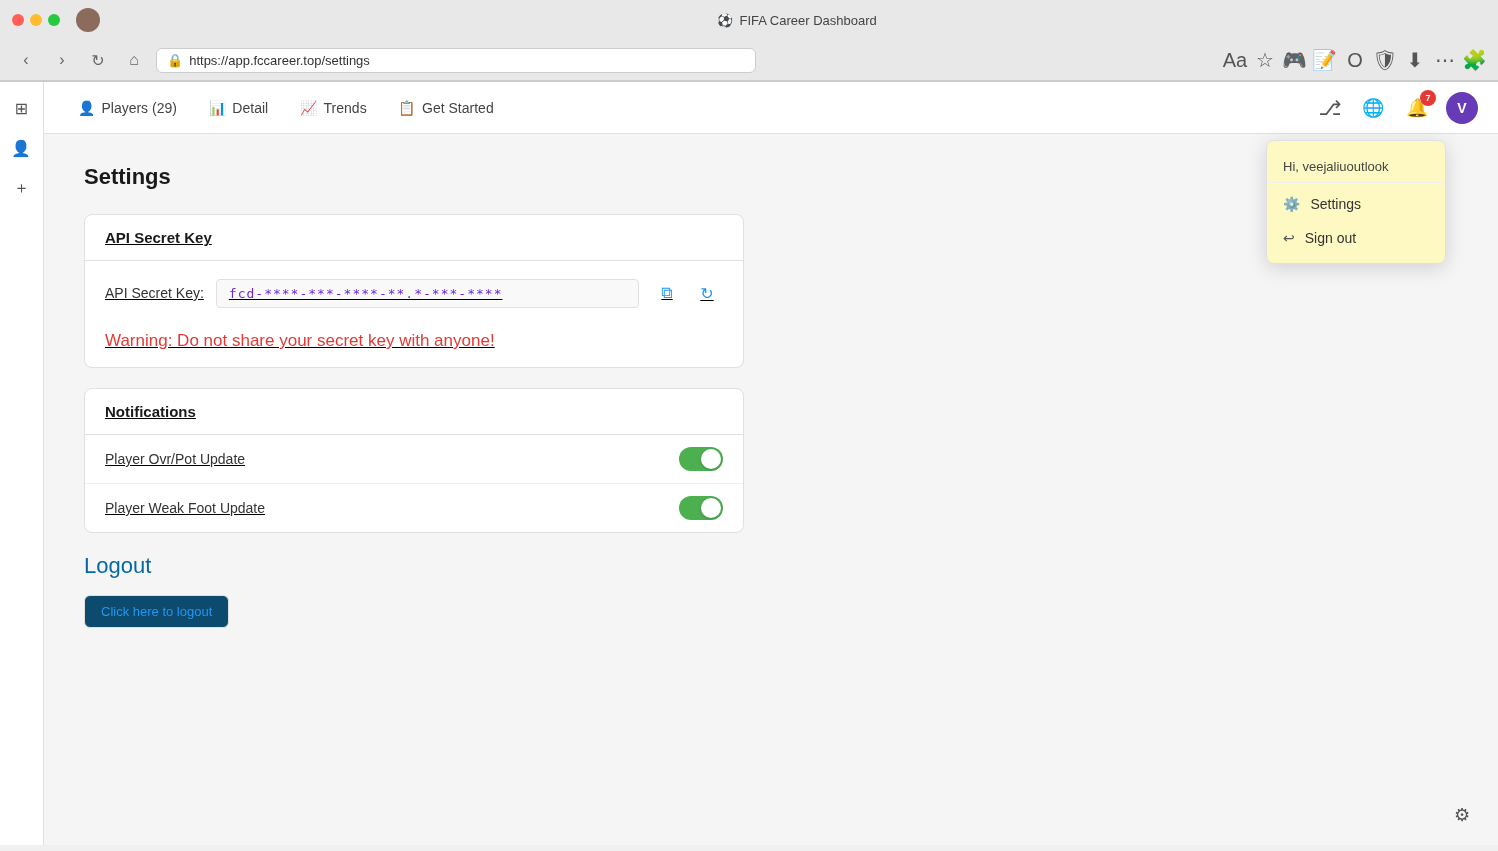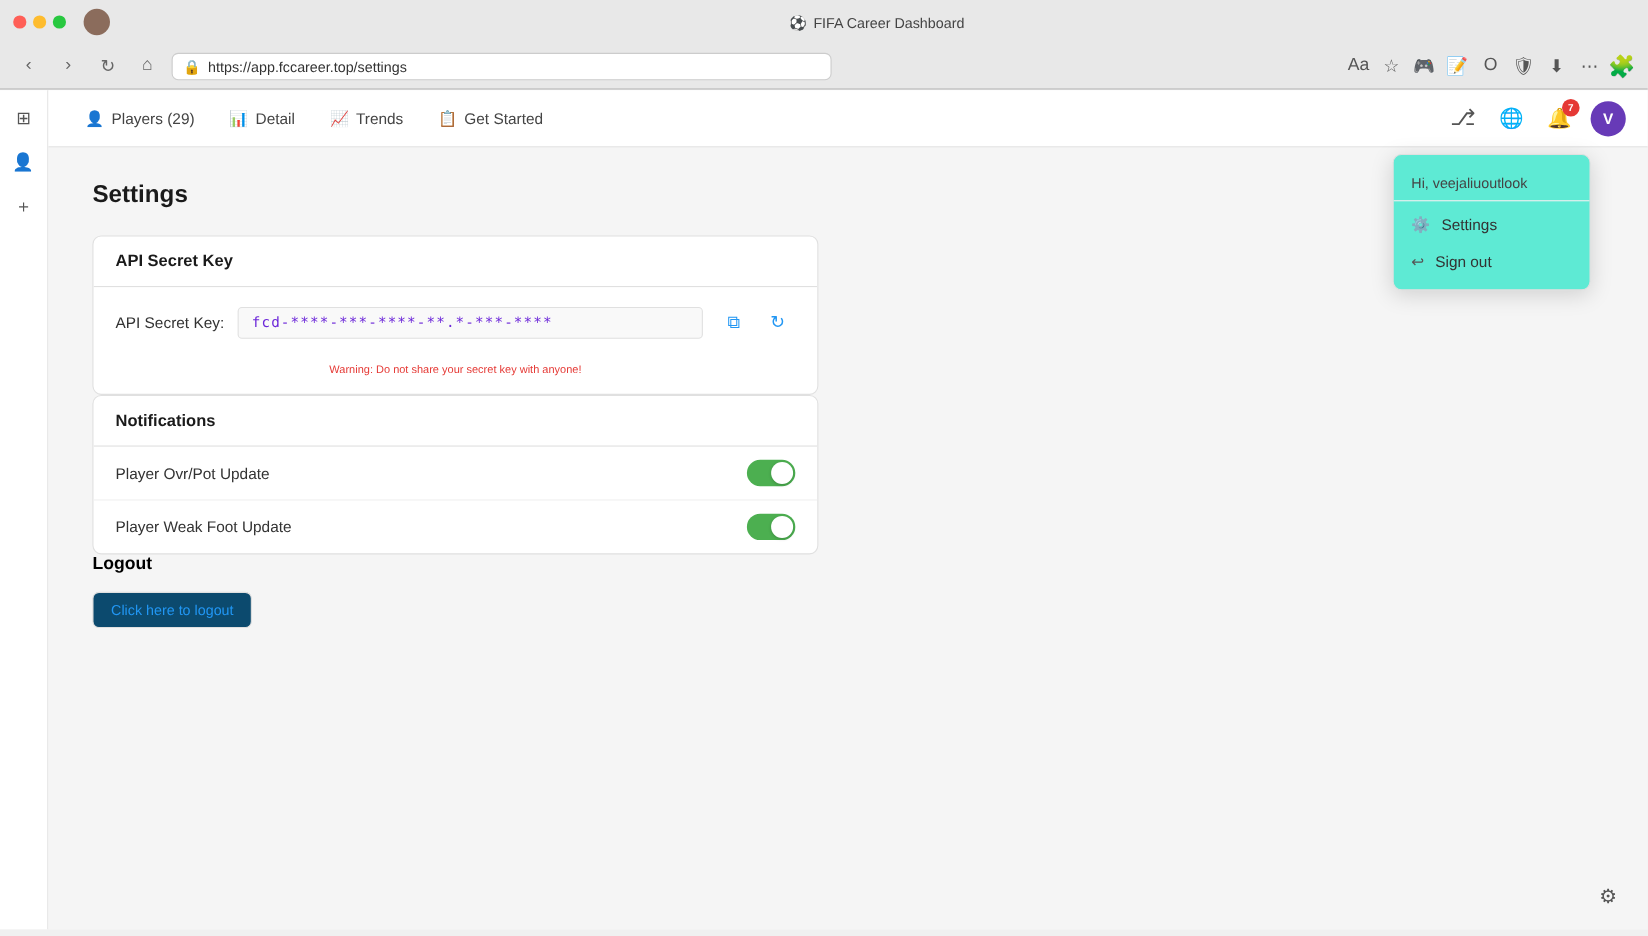--- a/index.html
+++ b/index.html
@@ -14,21 +14,21 @@
     .tl-yellow { background: #febc2e; }
     .tl-green { background: #28c840; }
     .title-bar-center { flex: 1; display: flex; justify-content: center; align-items: center; gap: 6px; font-size: 13px; color: #444; }
     .browser-avatar { width: 24px; height: 24px; border-radius: 50%; background: #8b6c5c; margin-left: 8px; }
 
     .address-bar { display: flex; align-items: center; padding: 6px 12px; gap: 8px; background: #e8e8e8; border-bottom: 1px solid #ccc; }
     .nav-btn { width: 28px; height: 28px; border: none; background: none; cursor: pointer; display: flex; align-items: center; justify-content: center; color: #666; font-size: 16px; border-radius: 4px; }
     .address-input { flex: 1; max-width: 600px; background: #fff; border: 1px solid #ccc; border-radius: 6px; padding: 4px 10px; font-size: 13px; color: #333; display: flex; align-items: center; gap: 6px; }
     .address-url { color: #333; font-size: 13px; }
     .browser-toolbar-right { display: flex; align-items: center; gap: 8px; margin-left: auto; }
-    .toolbar-icon { width: 22px; height: 22px; display: flex; align-items: center; justify-content: center; color: #555; font-size: 16px; cursor: pointer; }
+    .toolbar-icon { width: 22px; height: 22px; display: flex; align-items: center; justify-content: center; color: #555; font-size: 20px; cursor: pointer; }
 
     
     .app-container { display: flex; height: calc(851px - 88px); background: #f5f5f5; }
 
     
     .sidebar { width: 44px; background: #fff; border-right: 1px solid #e0e0e0; display: flex; flex-direction: column; align-items: center; padding: 10px 0; gap: 8px; }
     .sidebar-icon { width: 32px; height: 32px; display: flex; align-items: center; justify-content: center; color: #555; font-size: 16px; cursor: pointer; border-radius: 6px; }
 
     
     .top-nav { display: flex; align-items: center; background: #fff; border-bottom: 1px solid #e0e0e0; padding: 0 20px; height: 52px; position: relative; }
@@ -45,41 +45,41 @@
     .badge { position: absolute; top: -2px; right: -2px; background: #e53935; color: #fff; font-size: 9px; width: 16px; height: 16px; border-radius: 50%; display: flex; align-items: center; justify-content: center; font-weight: bold; }
     .user-avatar { width: 32px; height: 32px; border-radius: 50%; background: #673ab7; color: #fff; display: flex; align-items: center; justify-content: center; font-weight: bold; font-size: 14px; cursor: pointer; }
 
     
     .main-wrapper { display: flex; flex-direction: column; flex: 1; }
     .main-content { flex: 1; padding: 30px 40px; overflow-y: auto; background: #f5f5f5; }
 
     
     .settings-title { font-size: 22px; font-weight: 600; color: #1a1a1a; margin-bottom: 24px; }
 
-    .settings-card { background: #fff; border: 1px solid #e0e0e0; border-radius: 8px; overflow: hidden; max-width: 660px; }
+    .settings-card { background: #fff; border: 1px solid #e0e0e0; border-radius: 8px; margin-bottom: 20px; overflow: hidden; max-width: 660px; text-decoration: underline; }
     .card-header { padding: 14px 20px; border-bottom: 1px solid #e0e0e0; font-weight: 600; font-size: 15px; color: #1a1a1a; }
 
     .api-key-row { display: flex; align-items: center; padding: 16px 20px; gap: 12px; }
     .api-key-label { font-size: 14px; color: #333; white-space: nowrap; }
     .api-key-value { flex: 1; background: #f9f9f9; border: 1px solid #e0e0e0; border-radius: 4px; padding: 6px 12px; font-size: 13px; color: #6d28d9; font-family: monospace; letter-spacing: 1px; }
     .api-key-actions { display: flex; gap: 8px; }
     .icon-btn { width: 32px; height: 32px; display: flex; align-items: center; justify-content: center; cursor: pointer; border-radius: 4px; font-size: 16px; }
     .copy-btn { color: #2196f3; }
     .refresh-btn { color: #2196f3; }
-    .warning-text { padding: 6px 20px 16px; color: #e53935; font-size: 10px; font-weight: 500; text-align: center; }
+    .warning-text { padding: 6px 20px 16px; color: #e53935; font-size: 17px; font-weight: 500; }
 
     .notification-row { display: flex; align-items: center; padding: 12px 20px; border-bottom: 1px solid #f0f0f0; }
     .notification-row:last-child { border-bottom: none; }
     .notification-label { flex: 1; font-size: 14px; color: #333; }
     .toggle { width: 44px; height: 24px; border-radius: 12px; background: #4CAF50; cursor: pointer; position: relative; display: flex; align-items: center; }
     .toggle-thumb { width: 20px; height: 20px; border-radius: 50%; background: #fff; position: absolute; right: 2px; box-shadow: 0 1px 3px rgba(0,0,0,0.2); }
 
-    .logout-title { font-size: 16px; font-weight: 700; color: #000000; margin-bottom: 16px; }
+    .logout-title { font-size: 22px; font-weight: 400; color: #0369a1; margin-bottom: 16px; }
     .logout-btn { background: #0c4a6e; border: 1px solid #e0e0e0; color: #2196f3; padding: 8px 16px; border-radius: 6px; font-size: 13px; cursor: pointer; }
-    .dropdown-menu { position: fixed; top: 140px; right: 52px; background: #5eead4; border: 1px solid #e0e0e0; border-radius: 8px; box-shadow: 0 4px 20px rgba(0,0,0,0.15); min-width: 180px; z-index: 200; padding: 8px 0; }
+    .dropdown-menu { position: fixed; top: 140px; right: 52px; background: #fef9c3; border: 1px solid #e0e0e0; border-radius: 8px; box-shadow: 0 4px 20px rgba(0,0,0,0.15); min-width: 180px; z-index: 200; padding: 8px 0; }
     .dropdown-greeting { padding: 10px 16px 8px; color: #444; font-size: 13px; border-bottom: 1px solid #f0f0f0; margin-bottom: 4px; }
     .dropdown-item { display: flex; align-items: center; gap: 10px; padding: 9px 16px; cursor: pointer; font-size: 14px; color: #333; }
     .dropdown-item-icon { font-size: 14px; color: #555; }
 
     
     .bottom-right-gear { position: fixed; bottom: 20px; right: 20px; width: 32px; height: 32px; display: flex; align-items: center; justify-content: center; color: #555; font-size: 18px; cursor: pointer; }
   </style>
 </head>
 <body>
 

